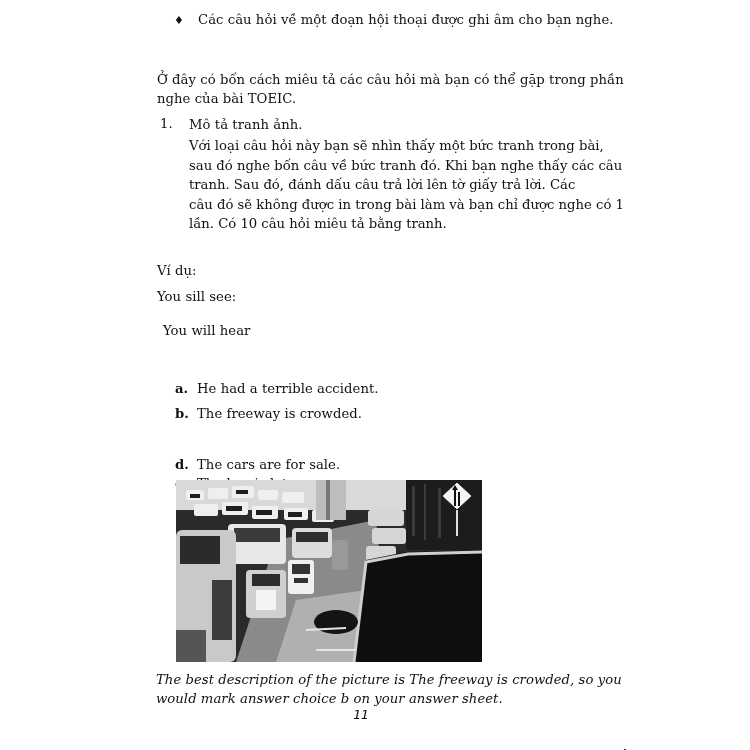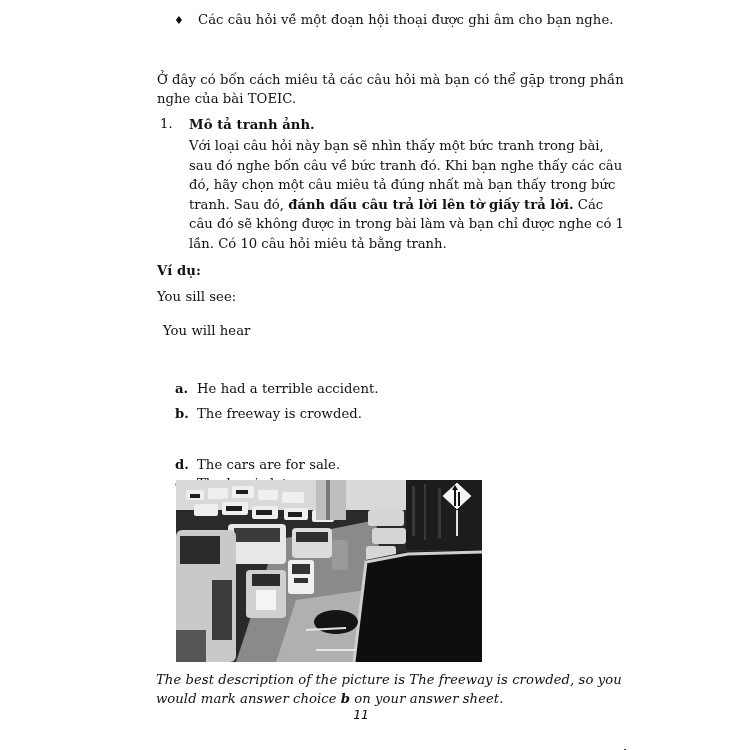--- a/index.html
+++ b/index.html
@@ -21,21 +21,21 @@
       width: 728px; height: 750px;
     }
     .abs { position: absolute; white-space: nowrap; }
     .txt { font-size: 13.2px; line-height: 18px; letter-spacing: 0.05px; }
     .bullet-row .diamond {
       display: inline-block;
       width: 14px;
       font-size: 11px;
       margin-right: 10px;
     }
-    .bold { font-weight: bold; }
+    .bold { font-weight: normal; }
     .ital { font-style: italic; }
     .para-block {
       position: absolute;
       font-size: 13.2px;
       line-height: 19.6px;
       white-space: nowrap;
     }
     .num {
       position: absolute;
       font-size: 13.2px;
@@ -78,21 +78,20 @@
 
   <div class="abs txt" style="left:157px; top:71px;">Ở đây có bốn cách miêu tả các câu hỏi mà bạn có thể gặp trong phần</div>
   <div class="abs txt" style="left:157px; top:90px;">nghe của bài TOEIC.</div>
 
   <div class="num" style="left:160px; top:116px;">1.</div>
   <div class="abs txt bold" style="left:189px; top:116px;">Mô tả tranh ảnh.</div>
 
   <div class="para-block" style="left:189px; top:136px;">
     <div>Với loại câu hỏi này bạn sẽ nhìn thấy một bức tranh trong bài,</div>
     <div>sau đó nghe bốn câu về bức tranh đó. Khi bạn nghe thấy các câu</div>
-    <div>đó, hãy chọn một câu miêu tả đúng nhất mà bạn thấy trong bức</div>
     <div><span>tranh. Sau đó, </span><span class="bold">đánh dấu câu trả lời lên tờ giấy trả lời.</span><span> Các</span></div>
     <div>câu đó sẽ không được in trong bài làm và bạn chỉ được nghe có 1</div>
     <div>lần. Có 10 câu hỏi miêu tả bằng tranh.</div>
   </div>
 
   <div class="abs txt bold" style="left:157px; top:262px;">Ví dụ:</div>
   <div class="abs txt" style="left:157px; top:288px;">You sill see:</div>
   <div class="abs txt" style="left:163px; top:322px;">You will hear</div>
 
   <div class="abs txt" style="left:175px; top:380px;">

